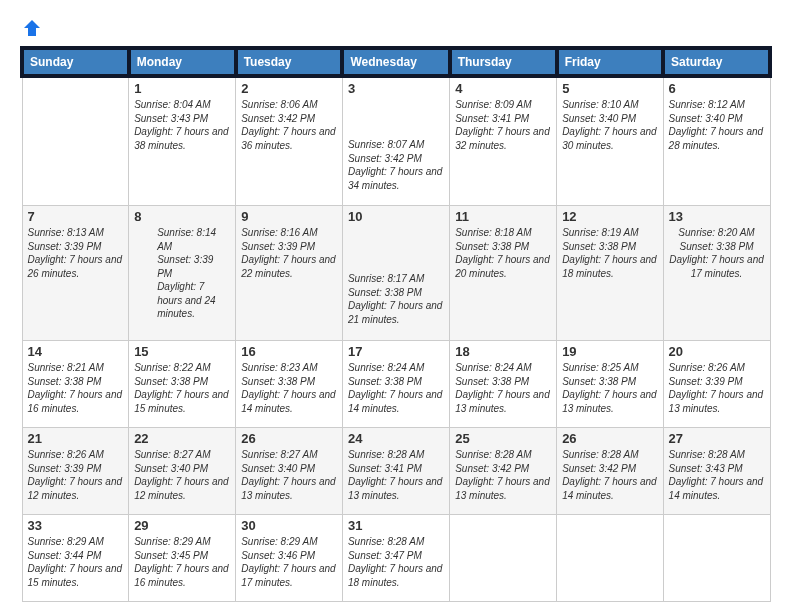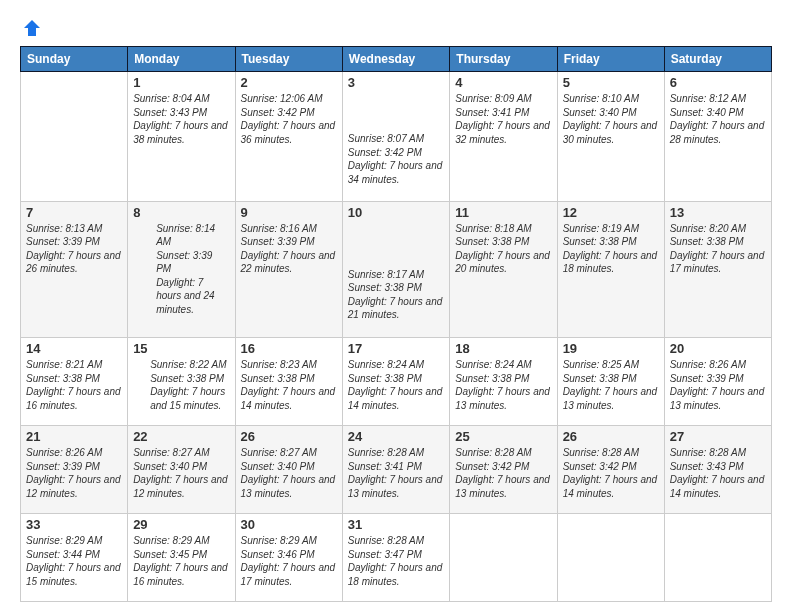--- a/index.html
+++ b/index.html
@@ -65,21 +65,21 @@
       border-collapse: collapse;
       flex: 1;
     }
     .calendar-table th {
       background-color: #3d7fbe;
       color: #fff;
       font-size: 12px;
       font-weight: bold;
       text-align: left;
       padding: 5px 6px;
-      border: 1px solid #0f172a;
+      border: 4px solid #0f172a;
     }
     .calendar-table td {
       border: 1px solid #ccc;
       vertical-align: top;
       padding: 3px 5px;
       width: 108px;
       font-size: 10px;
       color: #333;
       height: 80px;
     }
@@ -141,21 +141,21 @@
     <tr class="row-white">
           <td class="empty-cell"></td>
           <td>
             <div class="day-number">1</div>
             <div class="day-info" style="white-space: pre-line;">Sunrise: 8:04 AM
 Sunset: 3:43 PM
 Daylight: 7 hours and 38 minutes.</div>
           </td>
           <td>
             <div class="day-number">2</div>
-            <div class="day-info" style="white-space: pre-line;">Sunrise: 12:06 AM
+            <div class="day-info" style="white-space: pre-line;">Sunrise: 8:06 AM
 Sunset: 3:42 PM
 Daylight: 7 hours and 36 minutes.</div>
           </td>
           <td>
             <div class="day-number">3</div>
             <div class="day-info" style="white-space: pre-line; margin-top: 42px;">Sunrise: 8:07 AM
 Sunset: 3:42 PM
 Daylight: 7 hours and 34 minutes.</div>
           </td>
           <td>
@@ -209,35 +209,35 @@
 Daylight: 7 hours and 20 minutes.</div>
           </td>
           <td>
             <div class="day-number">12</div>
             <div class="day-info" style="white-space: pre-line;">Sunrise: 8:19 AM
 Sunset: 3:38 PM
 Daylight: 7 hours and 18 minutes.</div>
           </td>
           <td>
             <div class="day-number">13</div>
-            <div class="day-info" style="white-space: pre-line;">Sunrise: 8:20 AM
+            <div class="day-info" style="white-space: pre-line; text-align: center;">Sunrise: 8:20 AM
 Sunset: 3:38 PM
 Daylight: 7 hours and 17 minutes.</div>
           </td>
         </tr>
         <tr class="row-white">
           <td>
             <div class="day-number">14</div>
             <div class="day-info" style="white-space: pre-line;">Sunrise: 8:21 AM
 Sunset: 3:38 PM
 Daylight: 7 hours and 16 minutes.</div>
           </td>
           <td>
             <div class="day-number">15</div>
-            <div class="day-info" style="white-space: pre-line; margin-left: 17px;">Sunrise: 8:22 AM
+            <div class="day-info" style="white-space: pre-line;">Sunrise: 8:22 AM
 Sunset: 3:38 PM
 Daylight: 7 hours and 15 minutes.</div>
           </td>
           <td>
             <div class="day-number">16</div>
             <div class="day-info" style="white-space: pre-line;">Sunrise: 8:23 AM
 Sunset: 3:38 PM
 Daylight: 7 hours and 14 minutes.</div>
           </td>
           <td>

